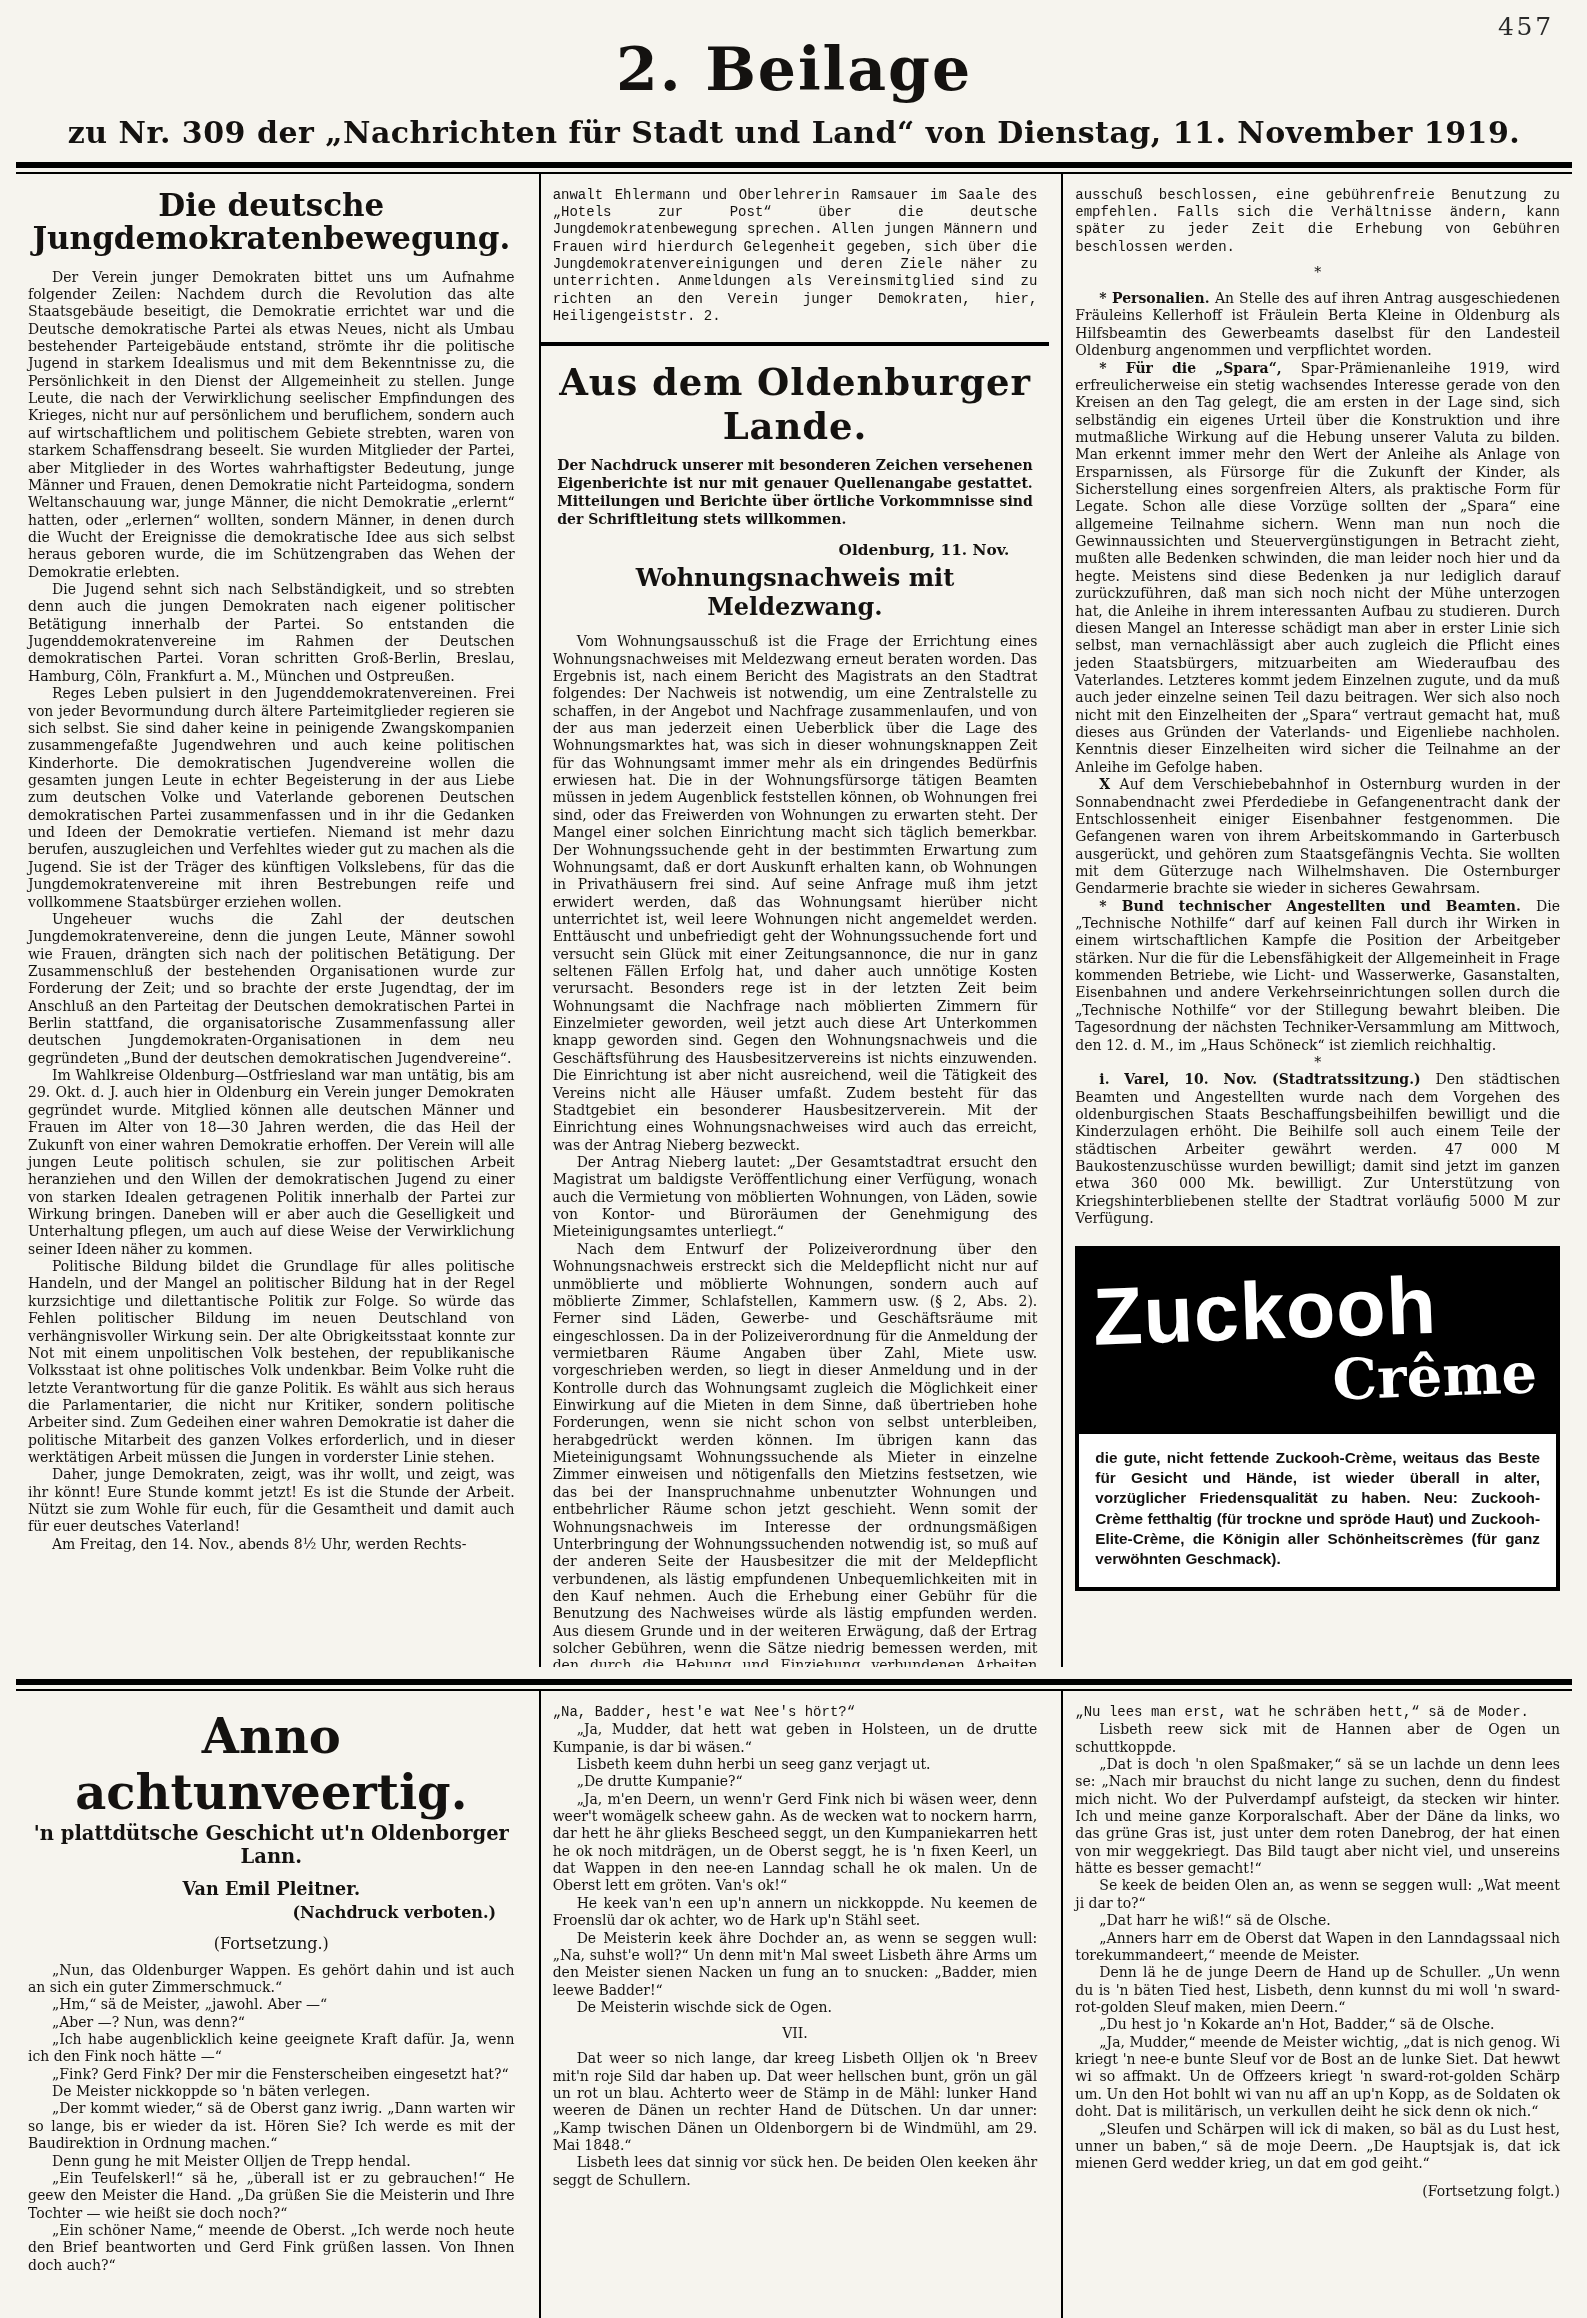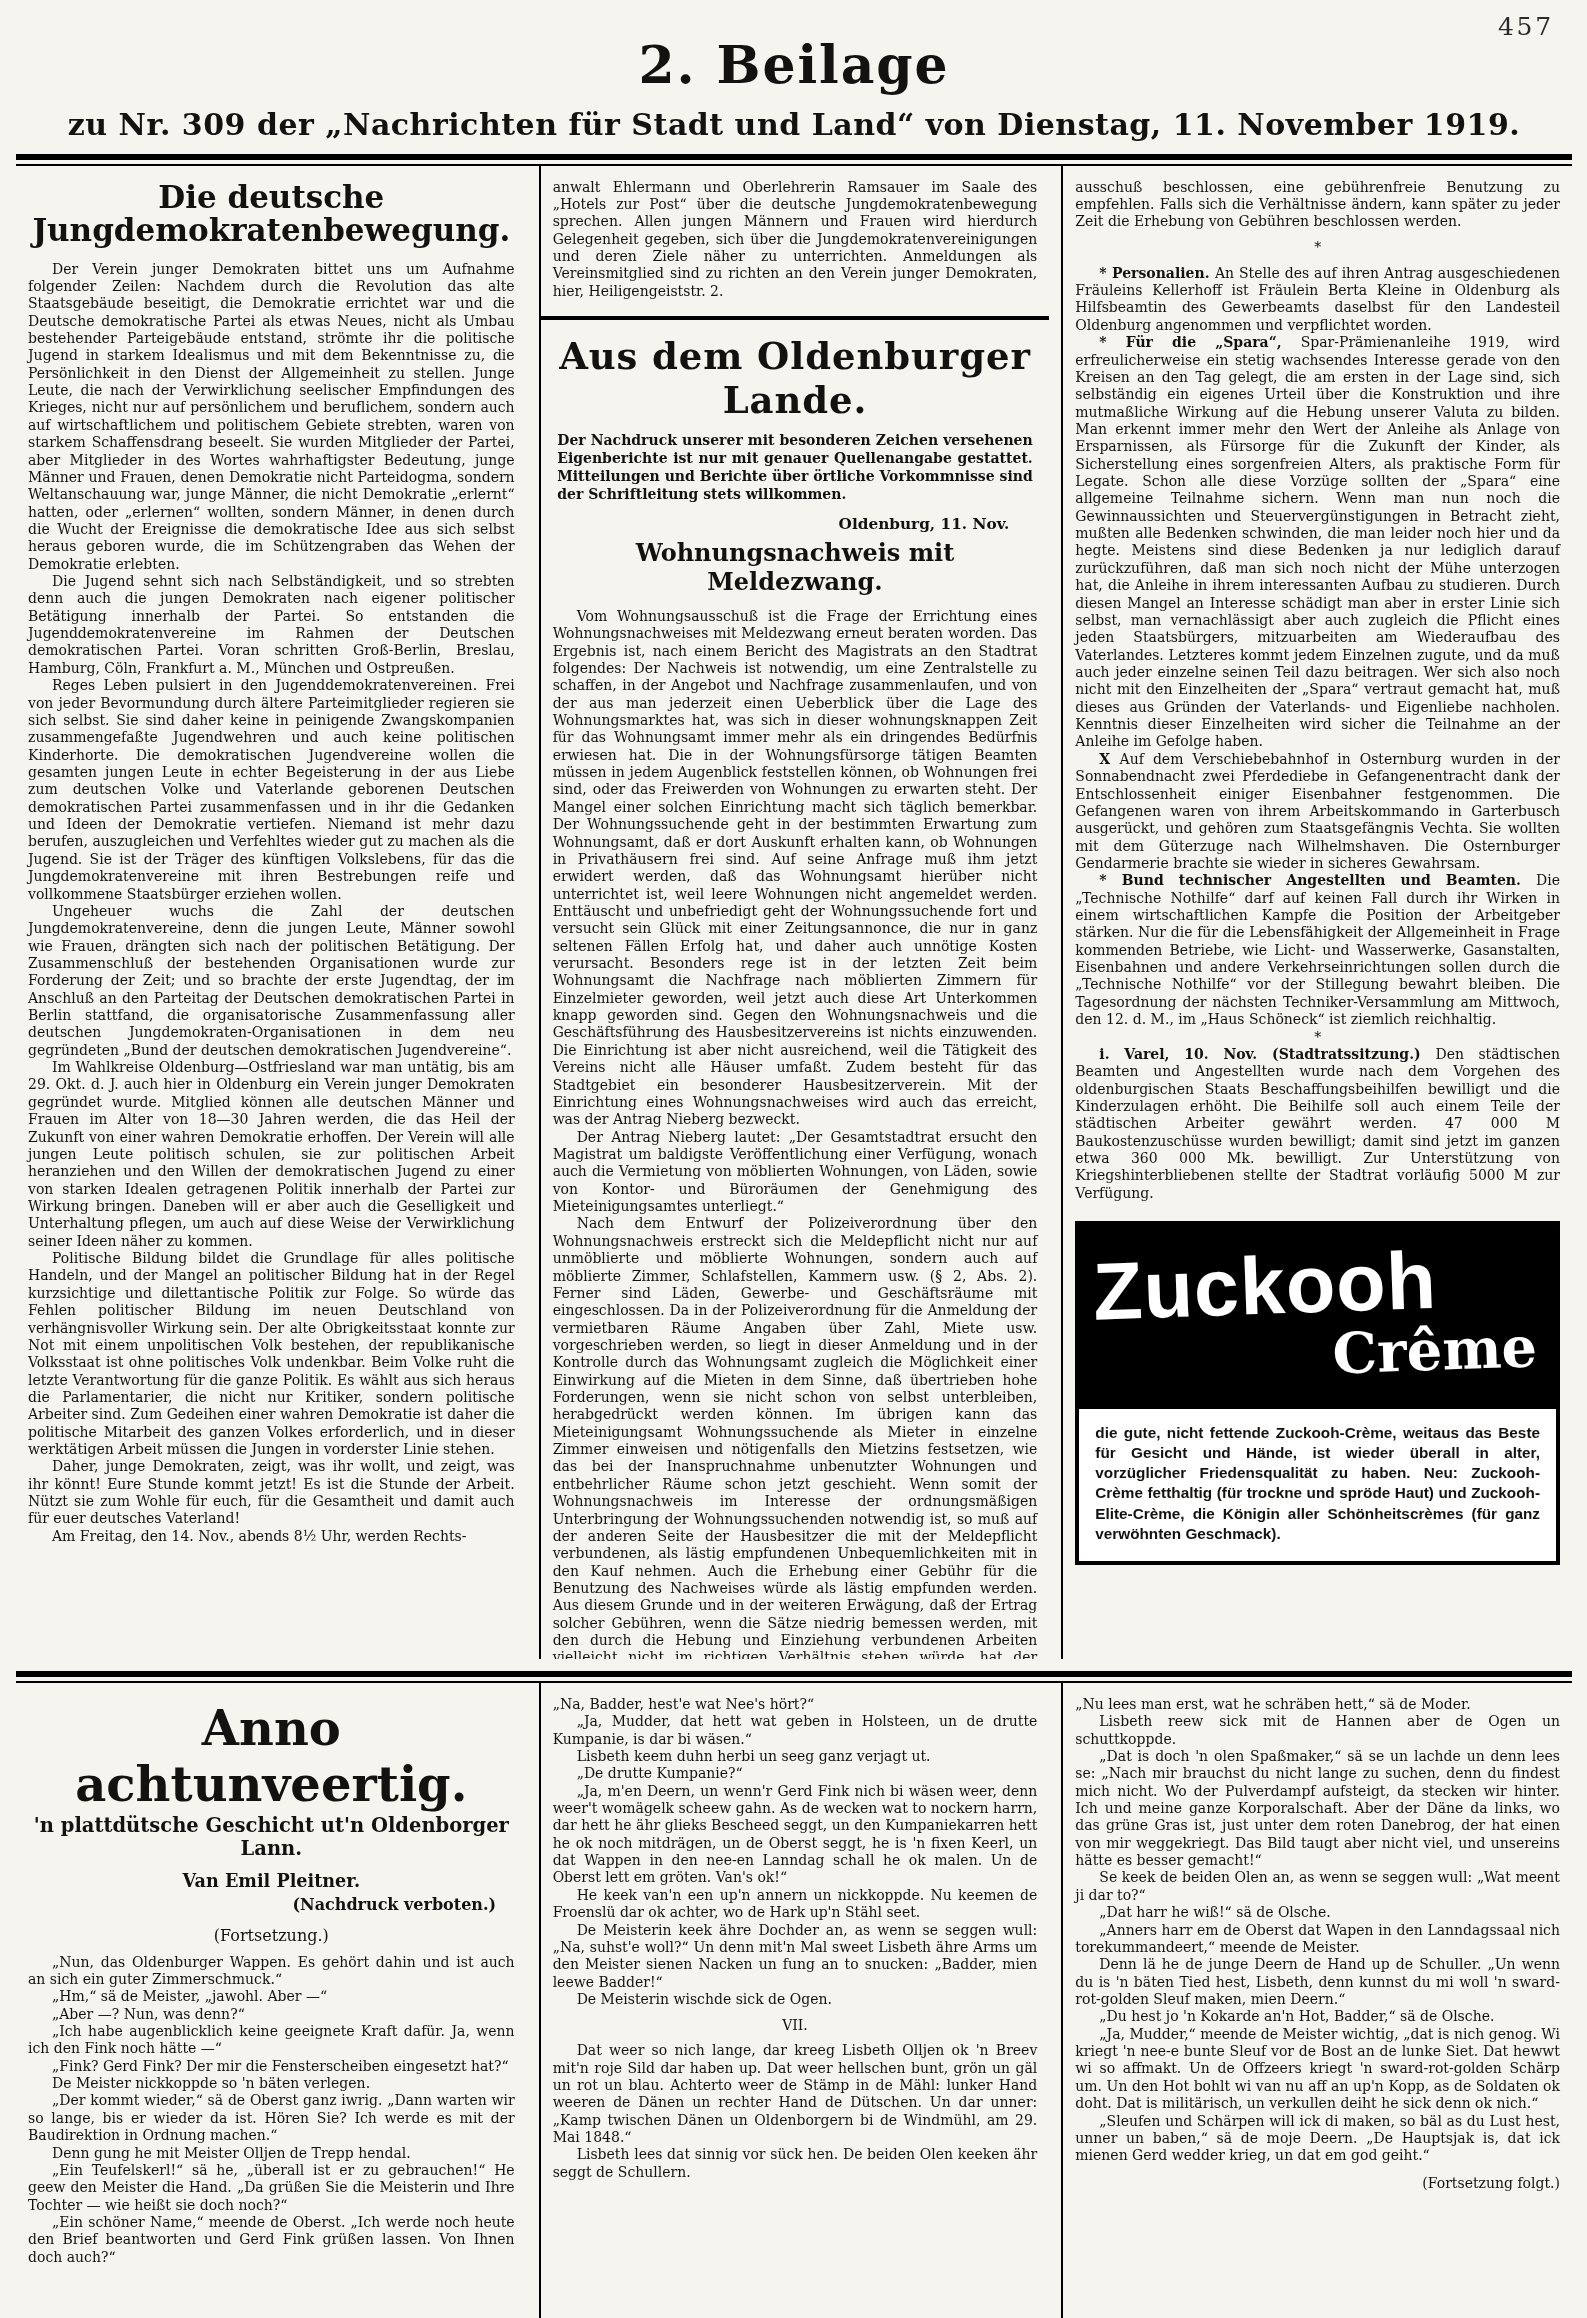--- a/index.html
+++ b/index.html
@@ -9,41 +9,41 @@
     font-family:"DejaVu Serif","Liberation Serif",serif;
     position:relative;overflow:hidden;
   }
   .page{padding:6.5px 16px 0 16px;}
   .pagenum{
     position:absolute;top:12px;right:34px;
     font-size:25px;color:#2a2a2a;letter-spacing:2.8px;
   }
   .masthead{text-align:center;margin-top:32px;}
   .masthead h1{
-    margin:16px;font-size:52px;line-height:1.0;font-weight:bold;
+    margin:16px;font-size:60px;line-height:1.0;font-weight:bold;
     letter-spacing:1.9px;
   }
   .masthead .sub{
     margin-top:13px;font-size:30px;font-weight:bold;letter-spacing:0.5px;
   }
   .double-rule{
     margin-top:12px;border-top:6.5px solid #000;border-bottom:2.3px solid #000;height:4.2px;
   }
   .cols{display:flex;align-items:stretch;gap:12px;}
   .col{
     width:518px;box-sizing:border-box;padding:13px 12px 0 12px;
   }
   .col + .col{border-left:2.8px solid #000;}
   .top{height:1493px;overflow:hidden;}
   .bottom{height:682px;overflow:hidden;}
   .body p{
     margin:0;font-size:14px;line-height:1.24;text-align:justify;
     text-indent:24px;
   }
-  .body p.noindent{text-indent:0;}
+  .body p.noindent{text-indent:0;font-family:Liberation Mono, monospace;}
   .body p.center{text-align:center;text-indent:0;}
   .body p.right{text-align:right;text-indent:0;margin-top:10px;}
   .body p.gap{margin-top:8.3px;}
   .art-head{
     margin:2.8px 0 14px 0;text-align:center;
     font-size:31px;line-height:1.05;font-weight:bold;
   }
   .section-rule{margin:16px -12px 0 -12px;border-top:4.2px solid #000;}
   .section-title{
     margin:14px 0 8.3px 0;text-align:center;

